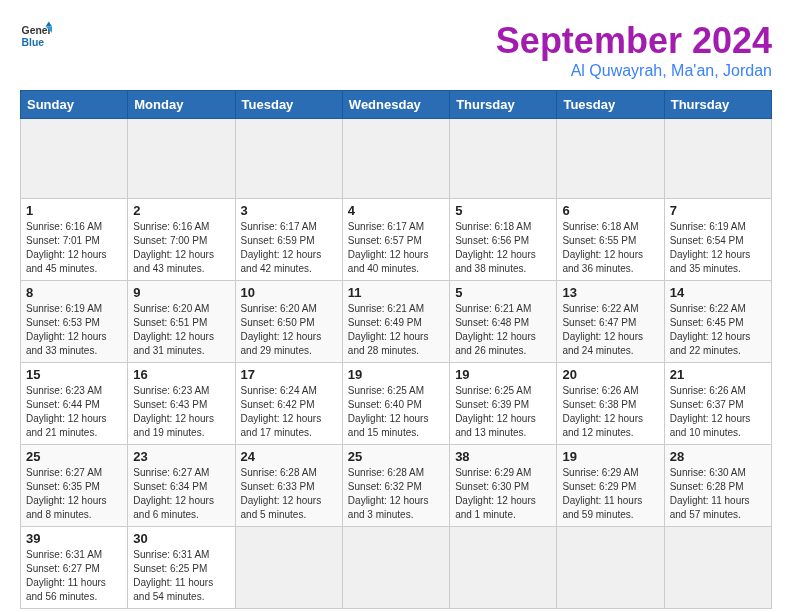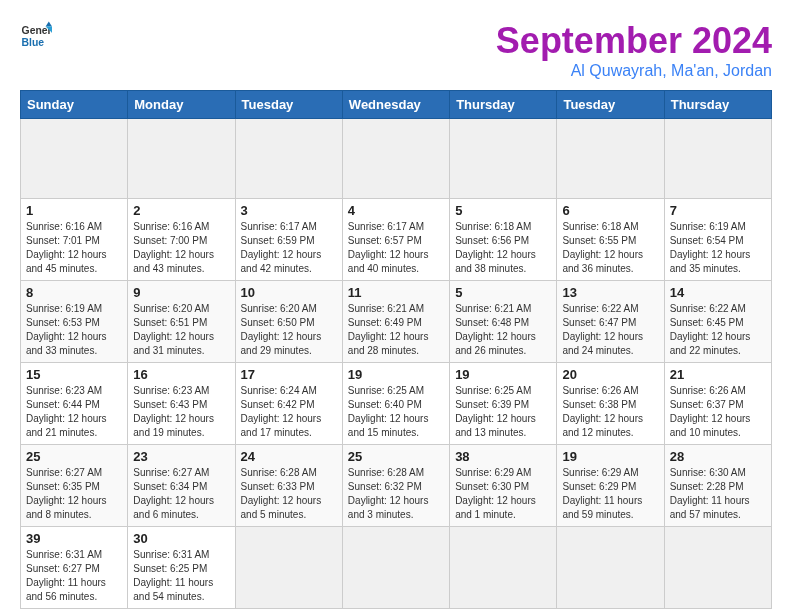--- a/index.html
+++ b/index.html
@@ -310,21 +310,21 @@
         <td>
           <span class="day-number">19</span>
           <div class="day-info" style="white-space: pre-line;">Sunrise: 6:29 AM
 Sunset: 6:29 PM
 Daylight: 11 hours
 and 59 minutes.</div>
         </td>
         <td>
           <span class="day-number">28</span>
           <div class="day-info" style="white-space: pre-line;">Sunrise: 6:30 AM
-Sunset: 2:28 PM
+Sunset: 6:28 PM
 Daylight: 11 hours
 and 57 minutes.</div>
         </td>
       </tr>
       <tr>
         <td>
           <span class="day-number">39</span>
           <div class="day-info" style="white-space: pre-line;">Sunrise: 6:31 AM
 Sunset: 6:27 PM
 Daylight: 11 hours

